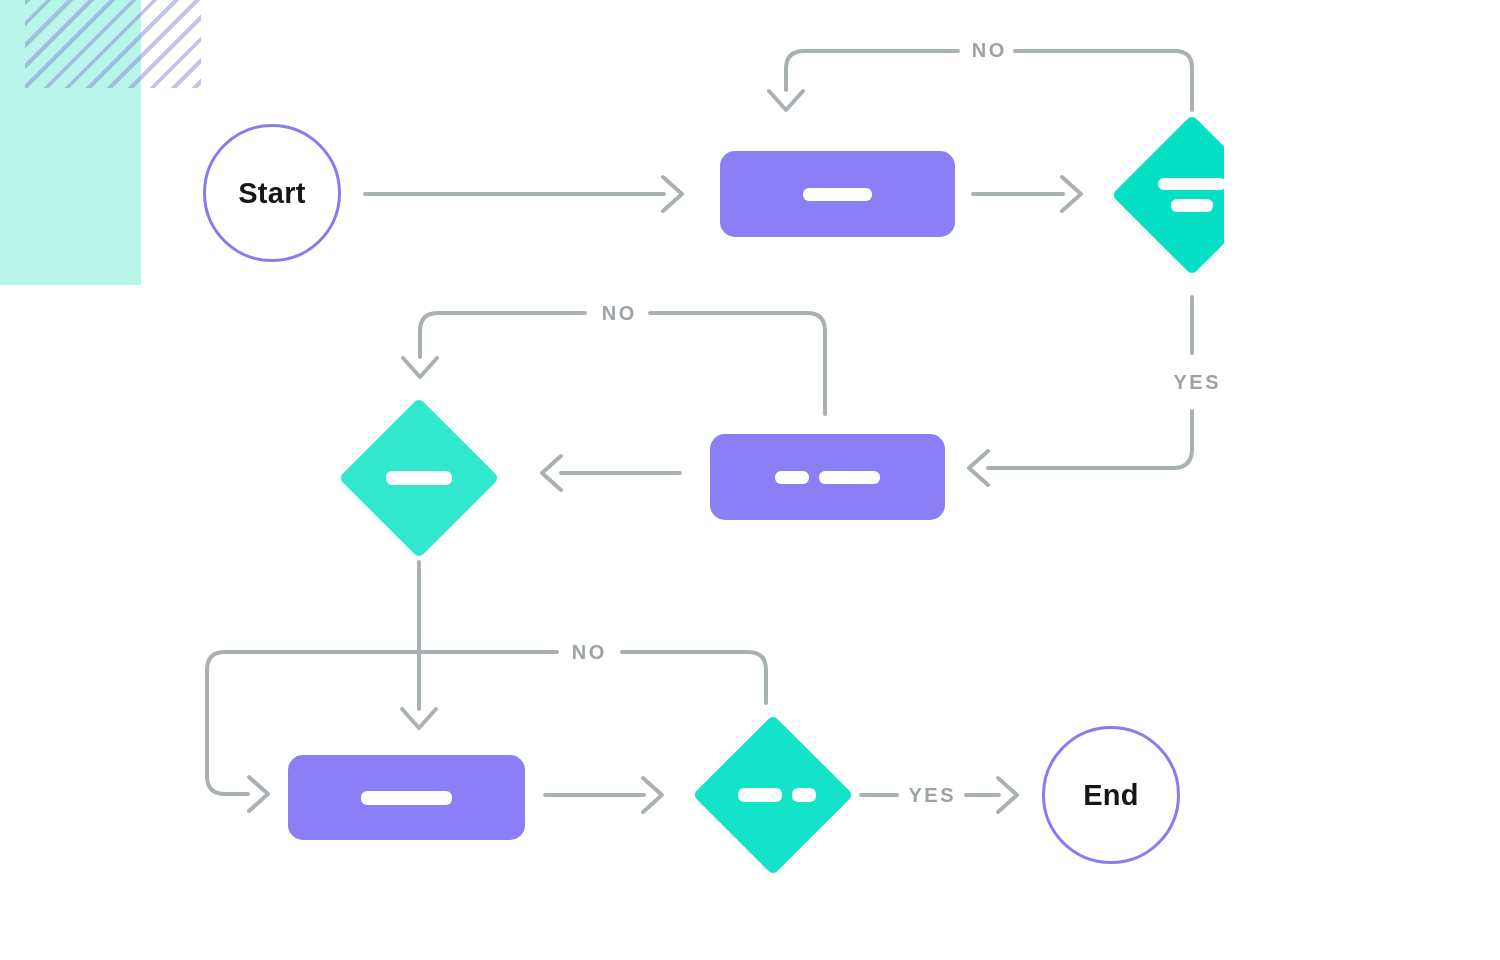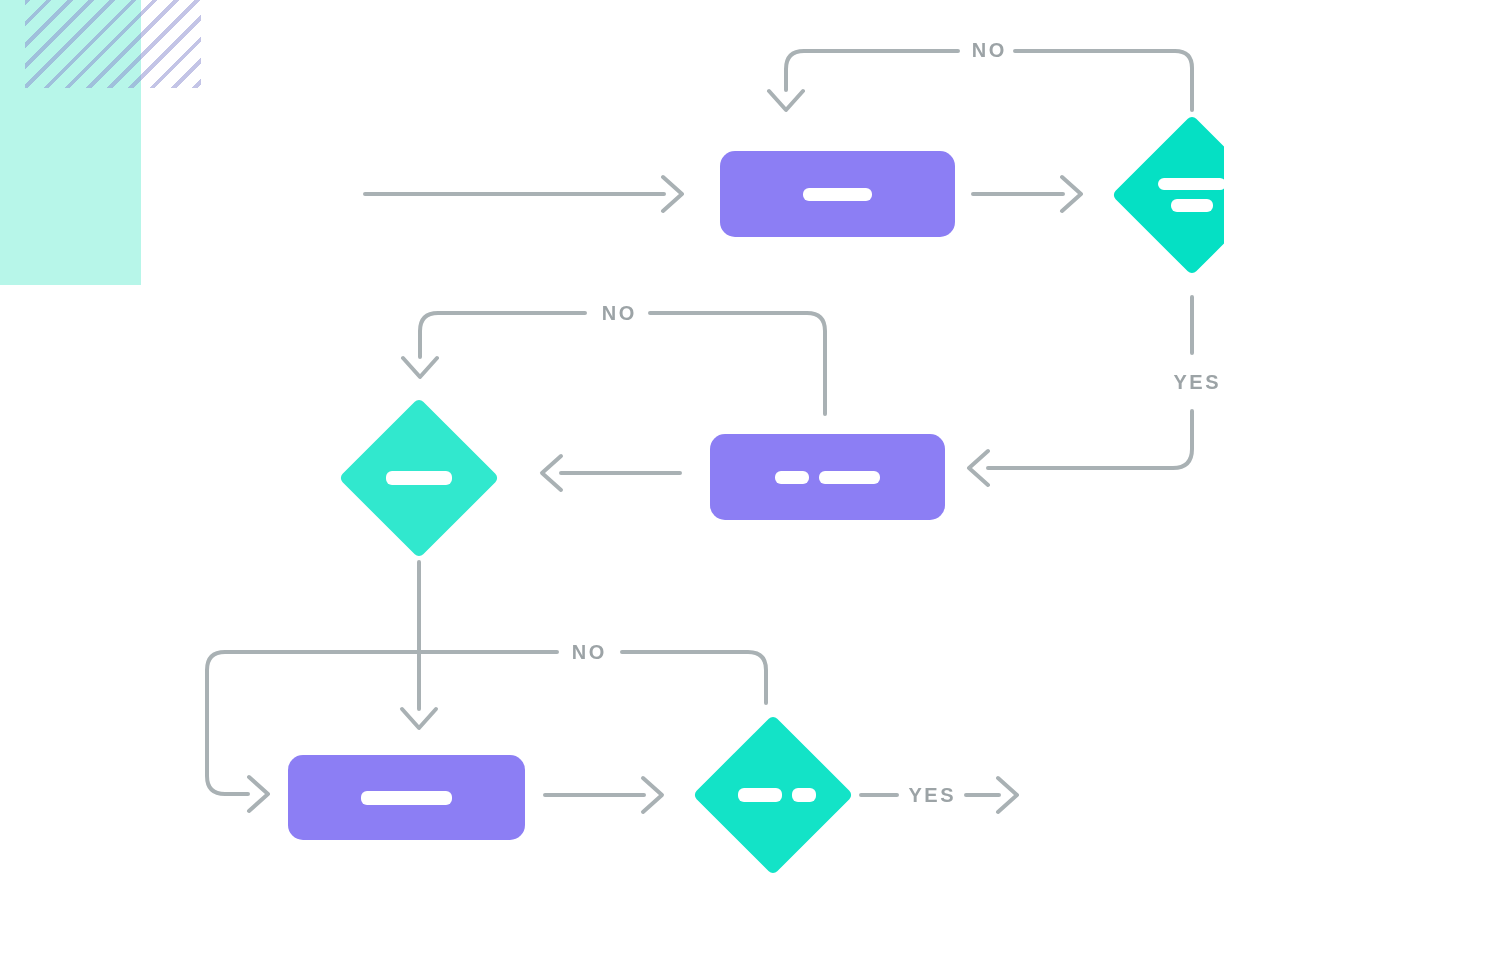--- a/index.html
+++ b/index.html
@@ -67,20 +67,23 @@
     <path d="M545 795 H644 M643 778 L662 795 L643 812"></path>
     <path d="M861 795 H897 M966 795 H999 M998 778 L1017 795 L998 812"></path>
   </svg>
 
   <span class="edge-label" style="left:988px; top:50px;">NO</span>
   <span class="edge-label" style="left:1196px; top:382px;">YES</span>
   <span class="edge-label" style="left:618px; top:313px;">NO</span>
   <span class="edge-label" style="left:588px; top:652px;">NO</span>
   <span class="edge-label" style="left:931px; top:795px;">YES</span>
 
+  <div class="node terminal" style="left:203px; top:124px;">
+    <span>Start</span>
+  </div>
 
   <div class="node process" style="left:720px; top:151px;">
     <div class="bar" style="width:69px; height:13px;"></div>
   </div>
 
   <div class="node diamond" style="left:1112px; top:115px;">
     <div class="shape" style="background:#05E0C4;"></div>
     <div class="bars col">
       <div class="bar" style="width:68px; height:12px;"></div>
       <div class="bar" style="width:42px; height:13px;"></div>
@@ -104,14 +107,17 @@
   </div>
 
   <div class="node diamond" style="left:693px; top:715px;">
     <div class="shape" style="background:#13E3C7;"></div>
     <div class="bars" style="transform:translateX(4px);">
       <div class="bar" style="width:44px; height:14px;"></div>
       <div class="bar" style="width:24px; height:14px;"></div>
     </div>
   </div>
 
+  <div class="node terminal" style="left:1042px; top:726px;">
+    <span>End</span>
+  </div>
 
 </div>
 
 </body></html>

